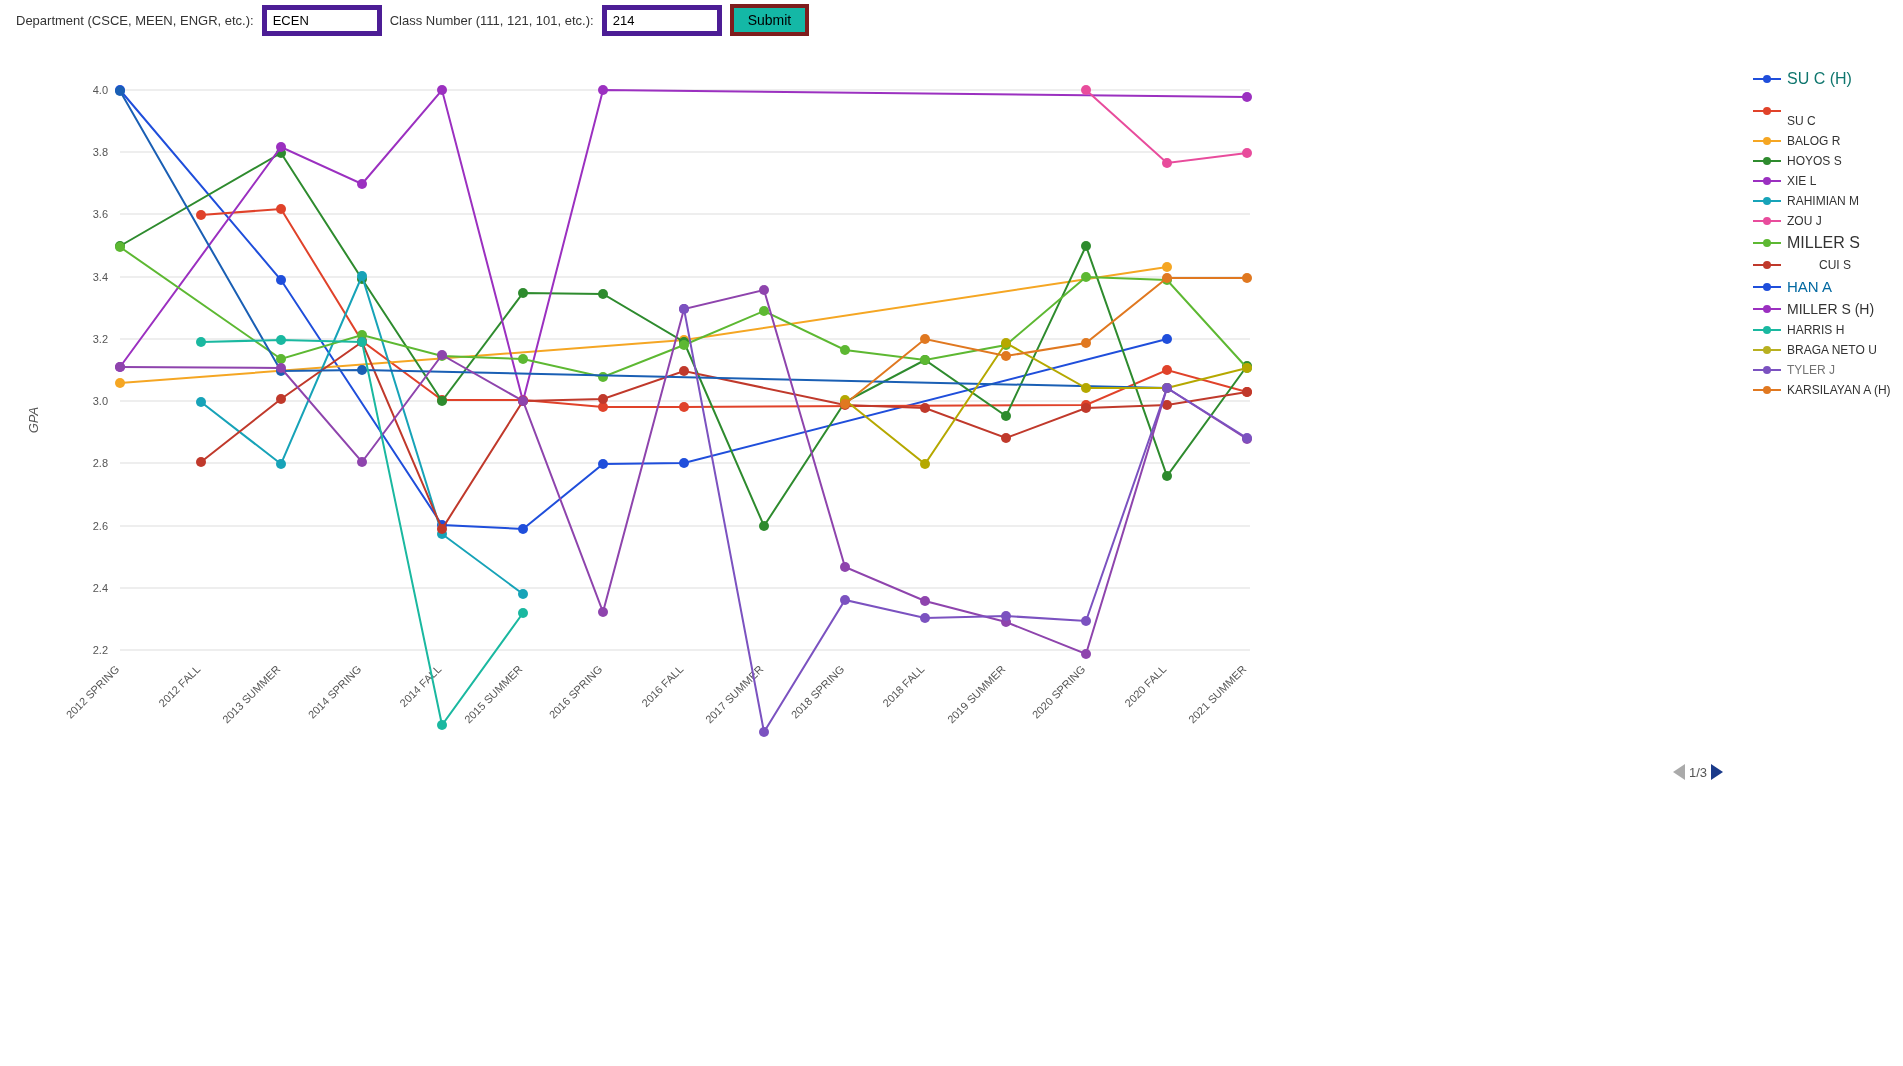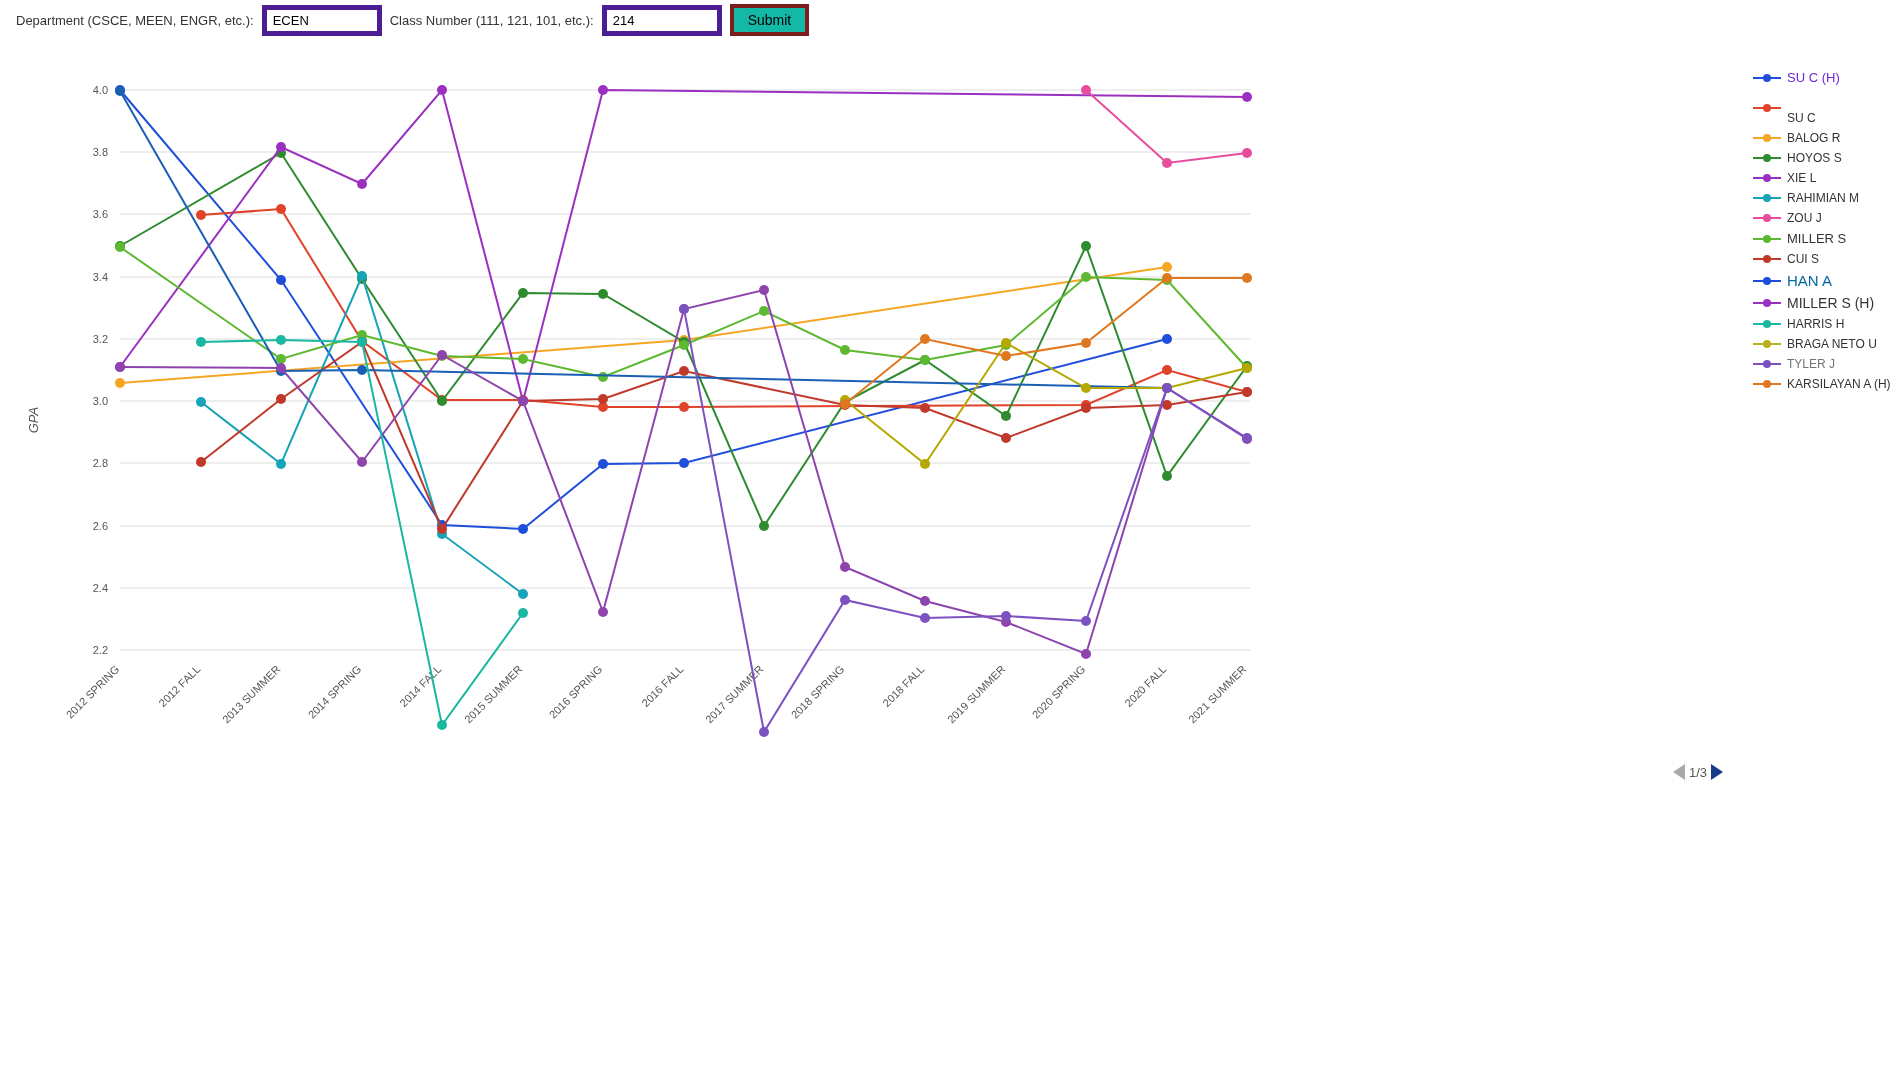--- a/index.html
+++ b/index.html
@@ -241,21 +241,21 @@
 
   </div>
 
   <div class="legend">
 
   <div class="legend-item">
         <svg width="28" height="12">
           <line x1="0" y1="6" x2="28" y2="6" stroke="#1f4edb" stroke-width="2"></line>
           <circle cx="14" cy="6" r="4" fill="#1f4edb"></circle>
         </svg>
-        <span style="font-size: 13px; color: #6d28d9;">SU C (H)</span>
+        <span style="font-size: 16px; color: #0f766e;">SU C (H)</span>
       </div>
       <div class="legend-item">
         <svg width="28" height="12">
           <line x1="0" y1="6" x2="28" y2="6" stroke="#e0422a" stroke-width="2"></line>
           <circle cx="14" cy="6" r="4" fill="#e0422a"></circle>
         </svg>
         <span style="font-size: 12px; color: rgb(51, 51, 51); margin-top: 20px;">SU C</span>
       </div>
       <div class="legend-item">
         <svg width="28" height="12">
@@ -290,28 +290,28 @@
           <line x1="0" y1="6" x2="28" y2="6" stroke="#e84c9c" stroke-width="2"></line>
           <circle cx="14" cy="6" r="4" fill="#e84c9c"></circle>
         </svg>
         <span style="font-size: 12px; color: rgb(51, 51, 51);">ZOU J</span>
       </div>
       <div class="legend-item">
         <svg width="28" height="12">
           <line x1="0" y1="6" x2="28" y2="6" stroke="#5db832" stroke-width="2"></line>
           <circle cx="14" cy="6" r="4" fill="#5db832"></circle>
         </svg>
-        <span style="font-size: 13px; color: rgb(51, 51, 51);">MILLER S</span>
+        <span style="font-size: 16px; color: rgb(51, 51, 51);">MILLER S</span>
       </div>
       <div class="legend-item">
         <svg width="28" height="12">
           <line x1="0" y1="6" x2="28" y2="6" stroke="#c0392b" stroke-width="2"></line>
           <circle cx="14" cy="6" r="4" fill="#c0392b"></circle>
         </svg>
-        <span style="font-size: 12px; color: rgb(51, 51, 51);">CUI S</span>
+        <span style="font-size: 12px; color: rgb(51, 51, 51); margin-left: 32px;">CUI S</span>
       </div>
       <div class="legend-item">
         <svg width="28" height="12">
           <line x1="0" y1="6" x2="28" y2="6" stroke="#1f4edb" stroke-width="2"></line>
           <circle cx="14" cy="6" r="4" fill="#1f4edb"></circle>
         </svg>
         <span style="font-size: 15px; color: #0369a1;">HAN A</span>
       </div>
       <div class="legend-item">
         <svg width="28" height="12">

